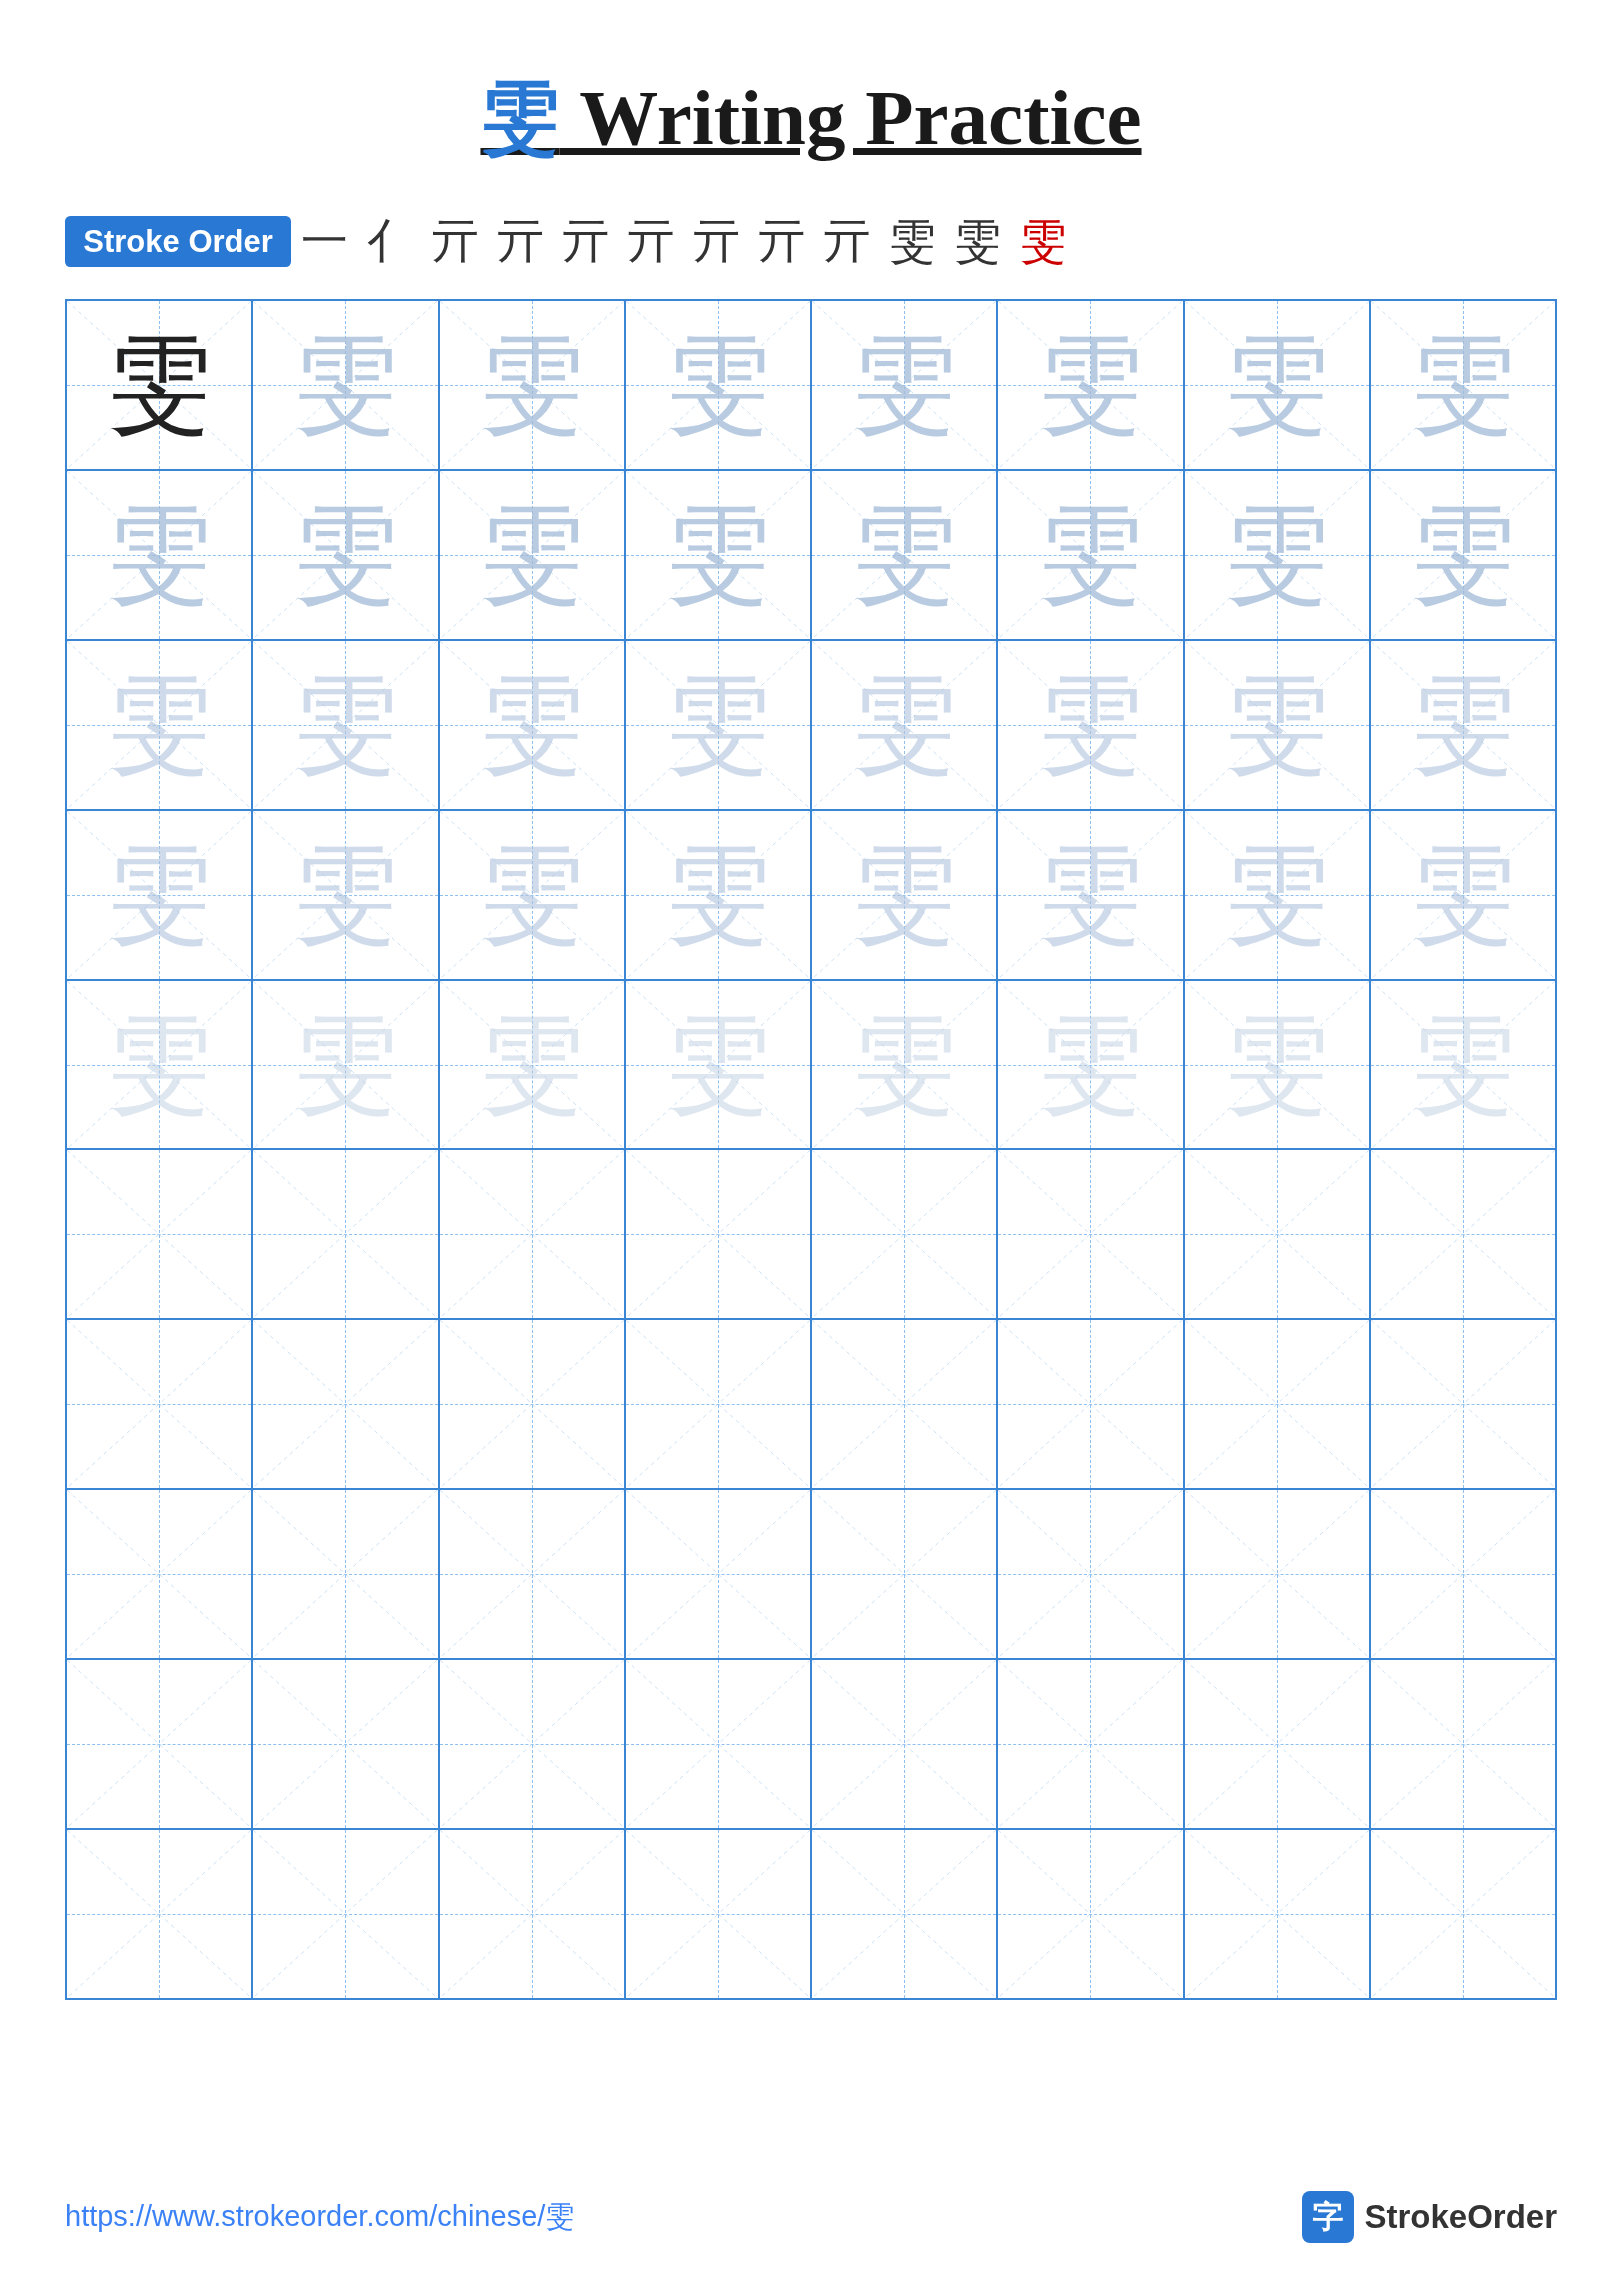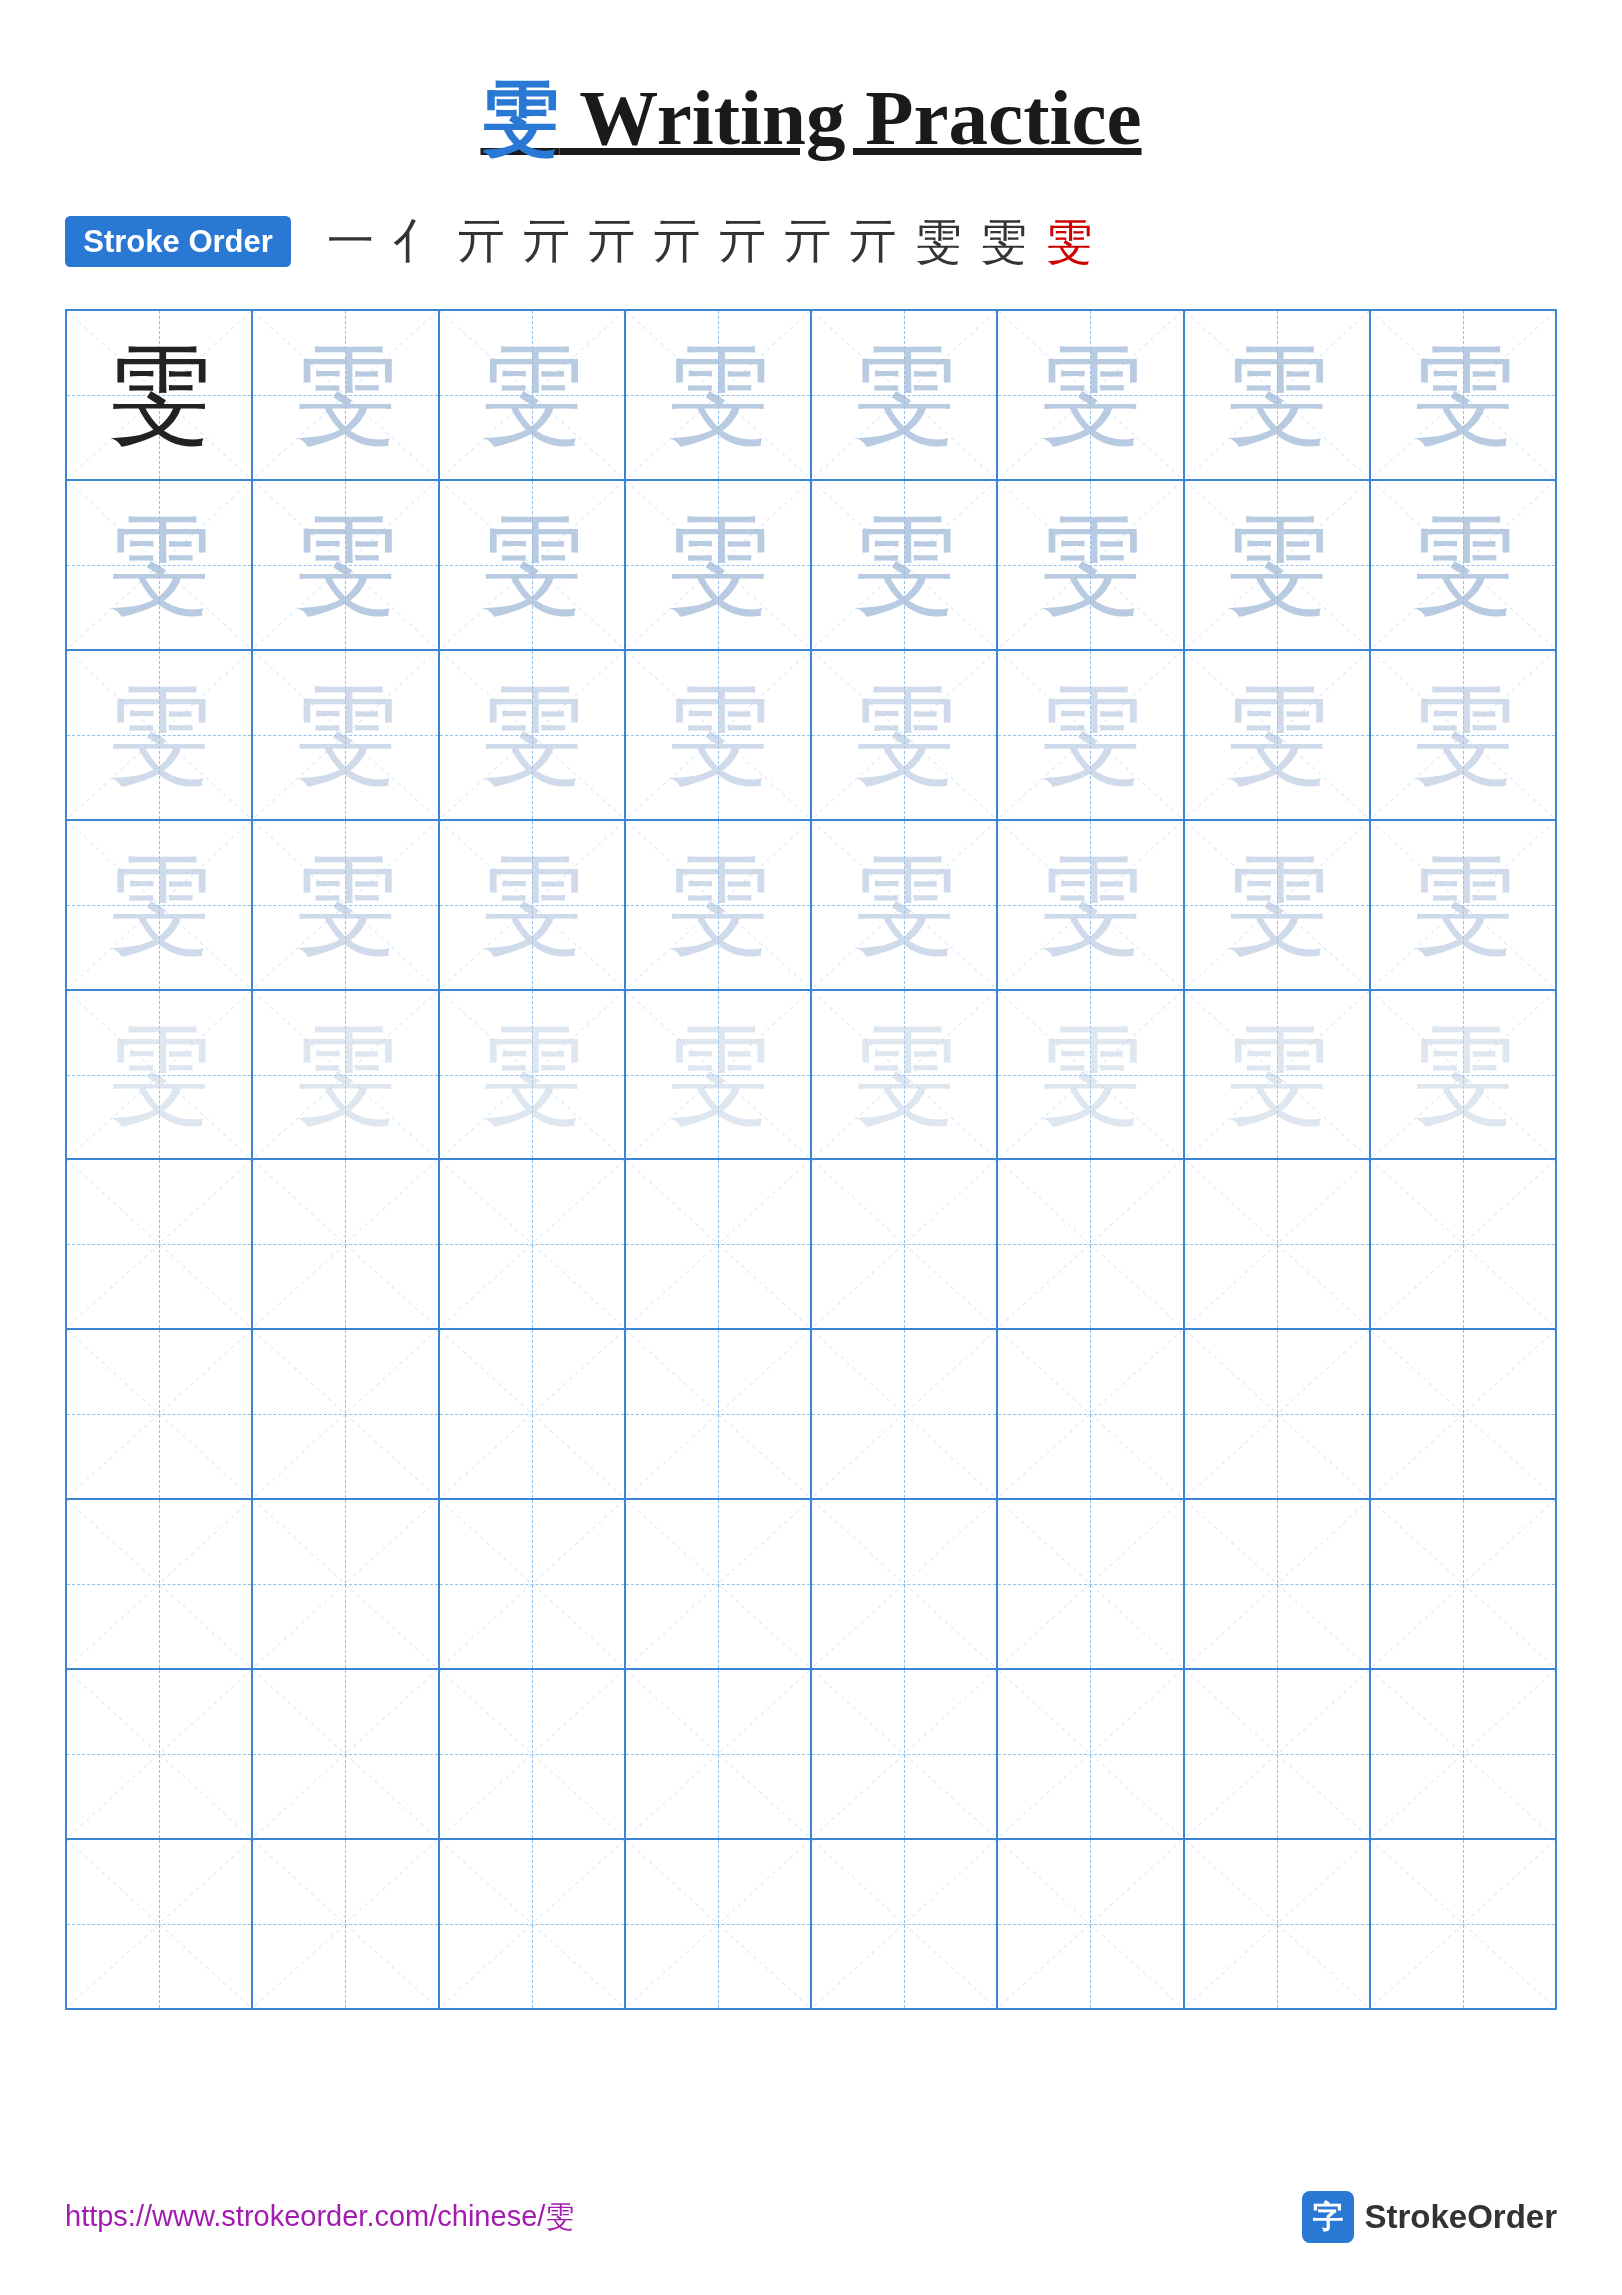--- a/index.html
+++ b/index.html
@@ -23,22 +23,22 @@
       text-decoration: underline;
     }
 
     .title-char {
       color: #2979d4;
     }
 
     .stroke-order-row {
       display: flex;
       align-items: center;
-      margin-bottom: 36px;
-      gap: 36px;
+      margin-bottom: 26px;
+      gap: 10px;
     }
 
     .stroke-order-badge {
       background: #2979d4;
       color: white;
       font-size: 31px;
       font-family: sans-serif;
       font-weight: bold;
       padding: 7.9px 18.3px;
       border-radius: 5.2px;
@@ -143,21 +143,21 @@
       position: absolute;
       bottom: 52px;
       left: 65px;
       right: 65px;
       display: flex;
       align-items: center;
       justify-content: space-between;
     }
 
     .footer-url {
-      color: #a21caf;
+      color: #3b82f6;
       font-size: 29px;
       font-family: sans-serif;
     }
 
     .footer-brand {
       display: flex;
       align-items: center;
       gap: 10.5px;
       font-size: 33px;
       font-family: sans-serif;

